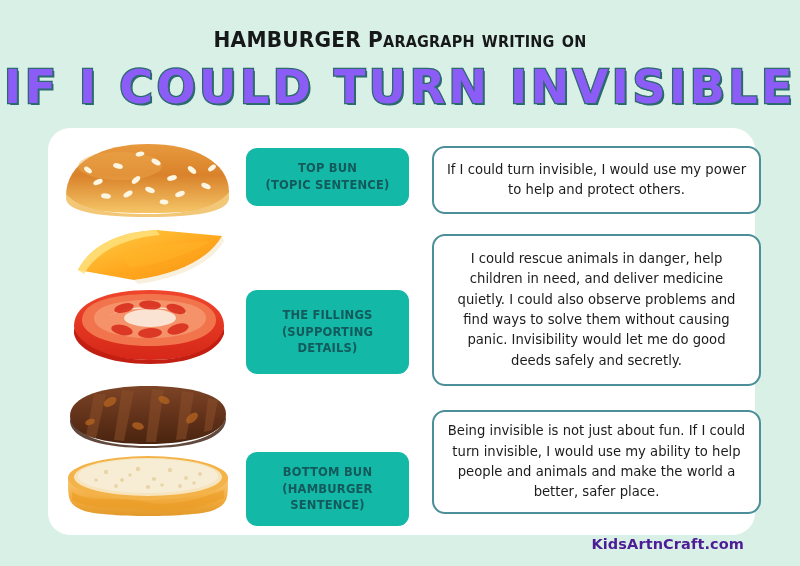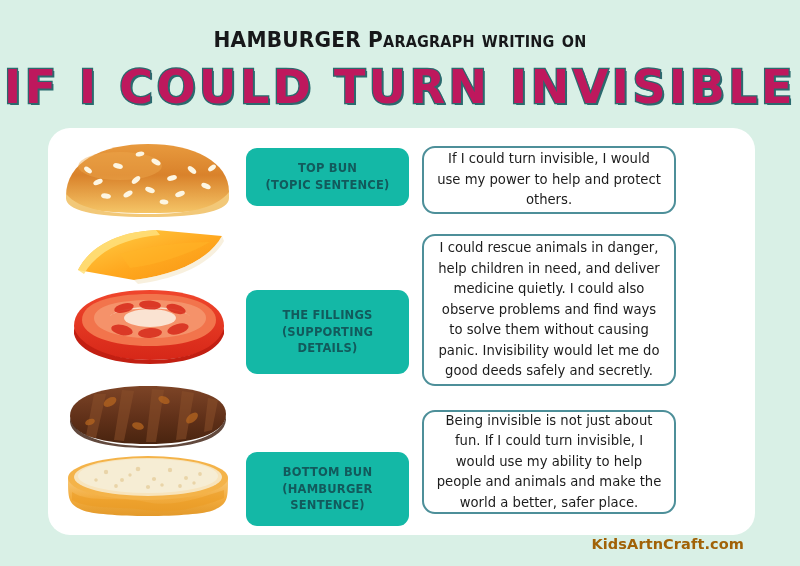--- a/index.html
+++ b/index.html
@@ -45,21 +45,21 @@
   }
   .main-title {
     position: absolute;
     top: 60px;
     left: 0;
     width: 800px;
     font-family: "DejaVu Sans", sans-serif;
     font-size: 46px;
     font-weight: 700;
     letter-spacing: 3.5px;
-    color: #be185d;
+    color: #8b5cf6;
     -webkit-text-stroke: 2.5px #2b6a6e;
     paint-order: stroke fill;
     text-shadow: 2px 2px 0 #2b6a6e;
     white-space: nowrap;
   }
 
   
   .card {
     position: absolute;
     left: 48px;
@@ -111,22 +111,22 @@
     padding: 0 6px;
     box-sizing: border-box;
   }
   .pill-1 { top: 148px; height: 58px; }
   .pill-2 { top: 290px; height: 84px; }
   .pill-3 { top: 452px; height: 74px; }
 
   
   .textbox {
     position: absolute;
-    left: 422px;
-    width: 254px;
+    left: 432px;
+    width: 329px;
     border: 2px solid #4d8f99;
     border-radius: 13px;
     background: #ffffff;
     box-sizing: border-box;
     display: flex;
     align-items: center;
     justify-content: center;
     text-align: center;
     color: #1c1c1c;
     font-family: "DejaVu Sans", sans-serif;
@@ -139,21 +139,21 @@
   .textbox-3 { top: 410px; height: 104px; justify-content: flex-end; }
 
   
   .footer {
     position: absolute;
     right: 56px;
     bottom: 14px;
     font-family: "DejaVu Sans", sans-serif;
     font-size: 14.5px;
     font-weight: 700;
-    color: #a16207;
+    color: #4c1d95;
     letter-spacing: 0.1px;
   }
 </style>
 </head>
 <body>
 
 <div class="poster">
 
   <div class="header">
     <div class="subtitle">HAMBURGER Paragraph writing on</div>

